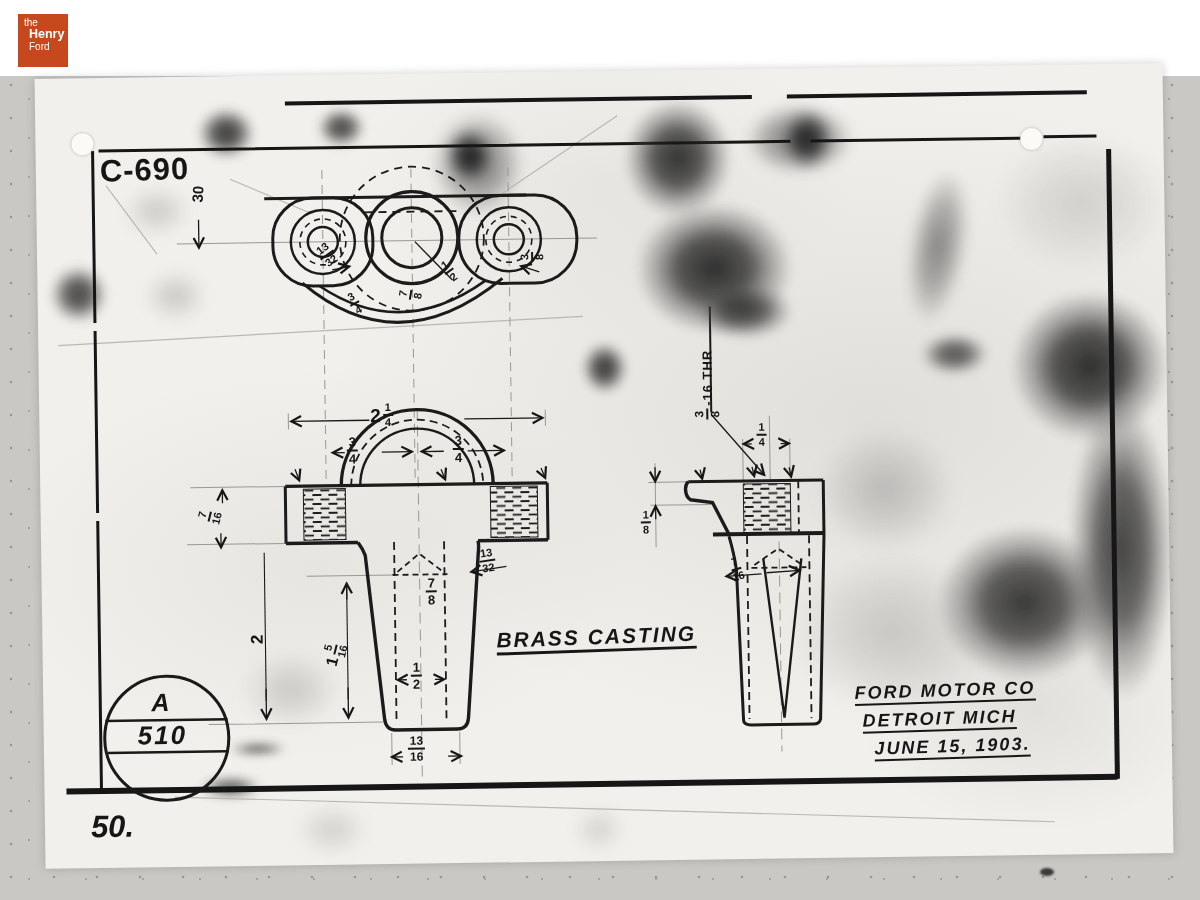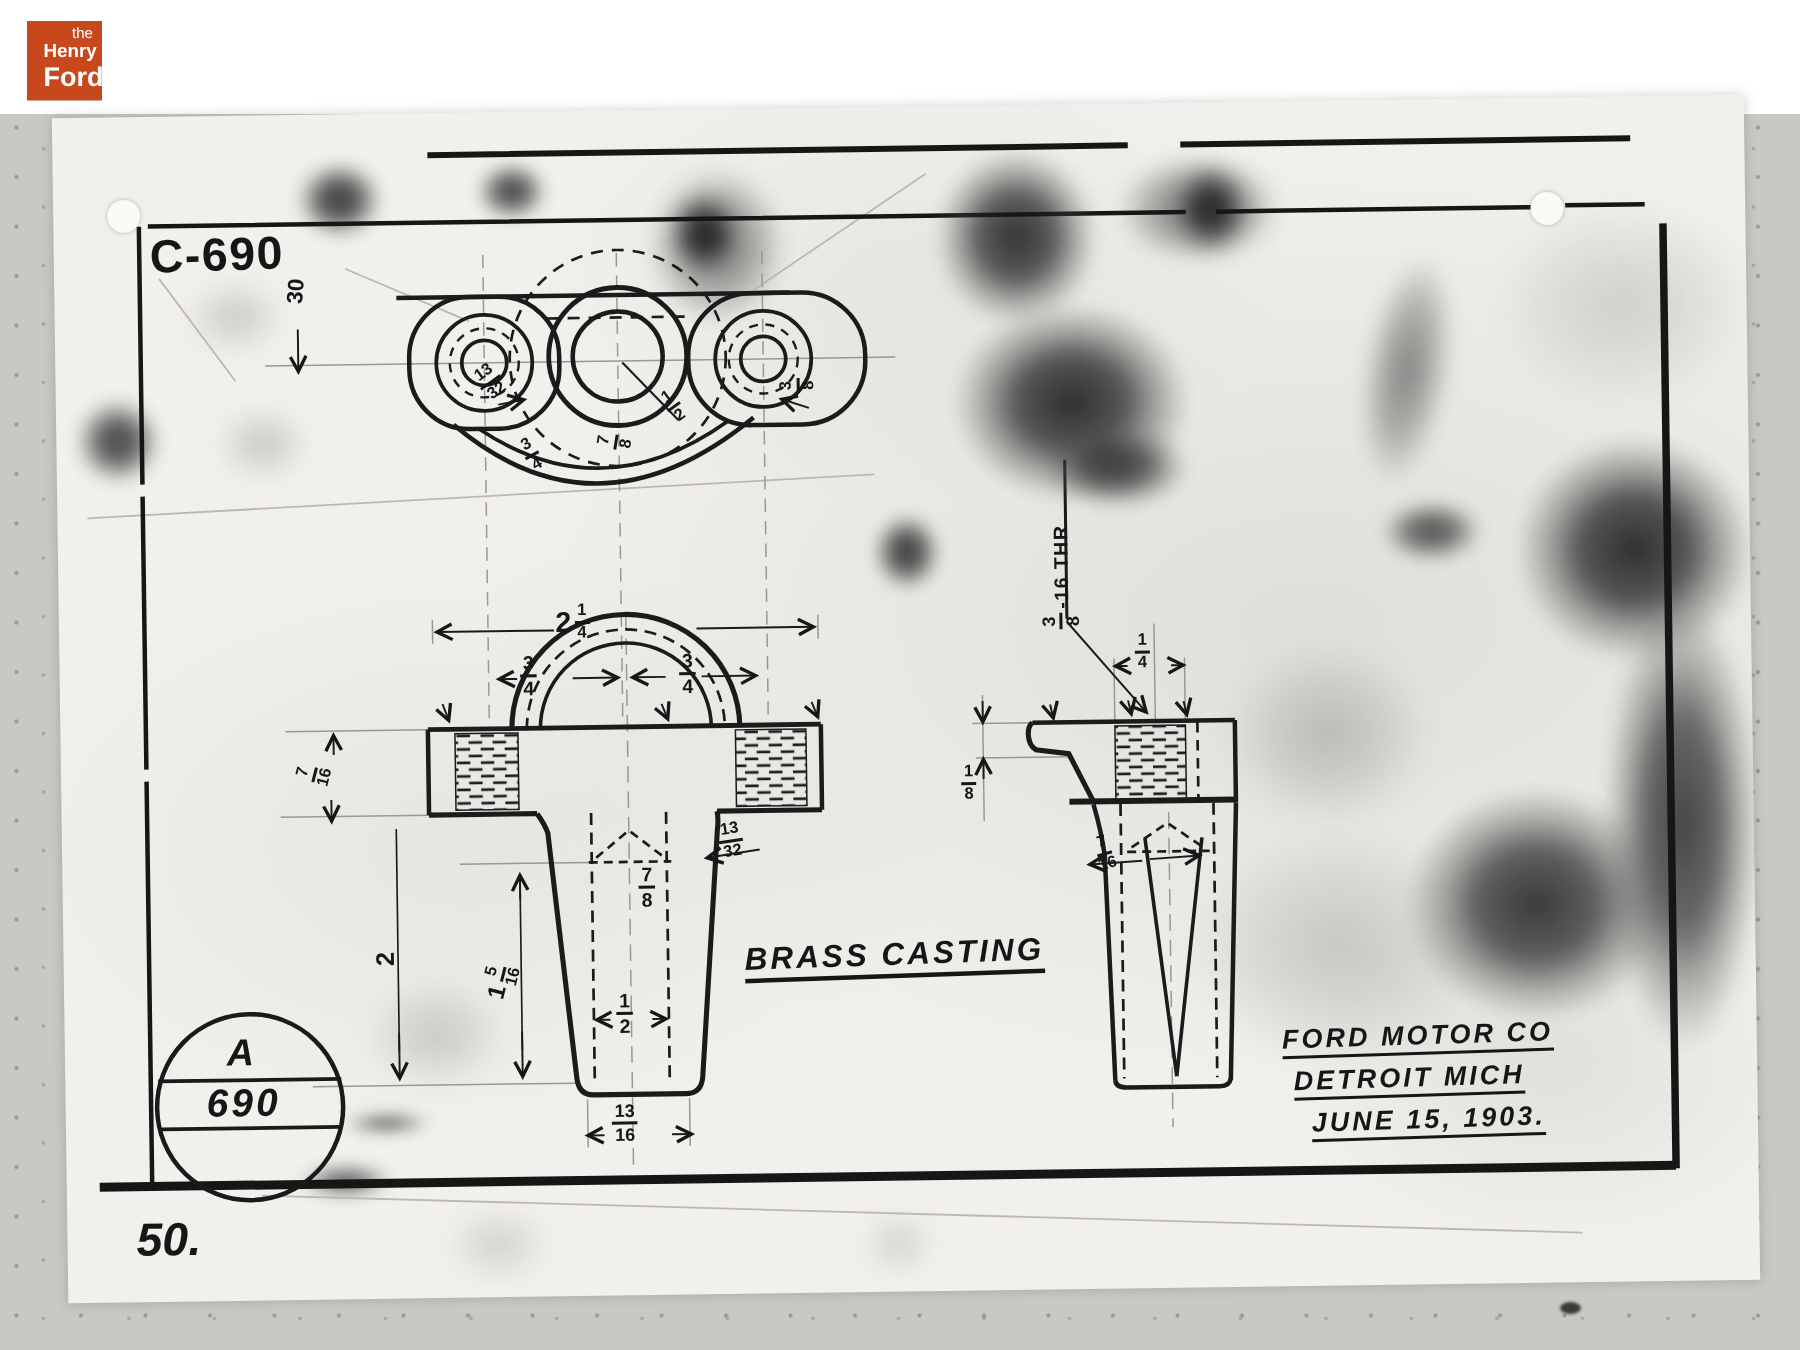--- a/index.html
+++ b/index.html
@@ -1,23 +1,23 @@
 <!DOCTYPE html>
 <html><head>
 <meta charset="utf-8">
 <style>
   html,body{margin:0;padding:0;background:#ffffff;}
   .page{position:relative;width:1200px;height:900px;overflow:hidden;background:#ffffff;
         font-family:"Liberation Sans",sans-serif;}
   
   .logo{position:absolute;left:18px;top:14px;width:50px;height:53px;background:#c7481d;color:#fff;}
   .logo span{position:absolute;line-height:1;}
-  .logo .l-the{left:6px;top:4px;font-size:10px;font-weight:400;margin-left:24px;}
+  .logo .l-the{left:6px;top:4px;font-size:10px;font-weight:400;}
   .logo .l-henry{left:11px;top:14px;font-size:12.5px;font-weight:700;}
-  .logo .l-ford{left:11px;top:28px;font-size:18px;font-weight:700;}
+  .logo .l-ford{left:11px;top:28px;font-size:10px;font-weight:400;}
   
   .photo{position:absolute;left:0;top:76px;width:1200px;height:840px;background:#cac8c4;
     background-image:
       radial-gradient(circle at 11px 9px, rgba(40,40,40,.30) 1px, transparent 1.7px),
       radial-gradient(circle at 29px 23px, rgba(40,40,40,.22) .9px, transparent 1.5px);
     background-size:43px 33px, 57px 39px;}
   .backing-mark{position:absolute;background:#3a3a3a;border-radius:50%;filter:blur(1px);}
   
   .sheet{position:absolute;left:40px;top:-5px;width:1128px;height:790px;overflow:hidden;
     background:#f1f0ec;
@@ -361,20 +361,20 @@
           <span class="uline" style="border-bottom-width:3px;">BRASS CASTING</span>
         </div>
 
         <div class="hl note-ital" style="left:852px;top:670px;font-size:18px;font-weight:800;letter-spacing:2px;transform:rotate(-1deg);">
           <div><span class="uline">FORD MOTOR CO</span></div>
           <div style="margin:6px 0 0 7px;"><span class="uline">DETROIT MICH</span></div>
           <div style="margin:6px 0 0 18px;"><span class="uline">JUNE 15, 1903.</span></div>
         </div>
 
         <div class="hl note-ital" style="left:148px;top:668px;font-size:25px;">A</div>
-        <div class="hl note-ital" style="left:134px;top:700px;font-size:26px;letter-spacing:2px;">690</div>
+        <div class="hl note-ital" style="left:134px;top:700px;font-size:26px;letter-spacing:2px;">510</div>
 
         <div class="hl note-ital" style="left:86px;top:788px;font-size:31px;">50.</div>
 
       </div>
     </div>
   </div>
 </div>
 
 </body></html>

